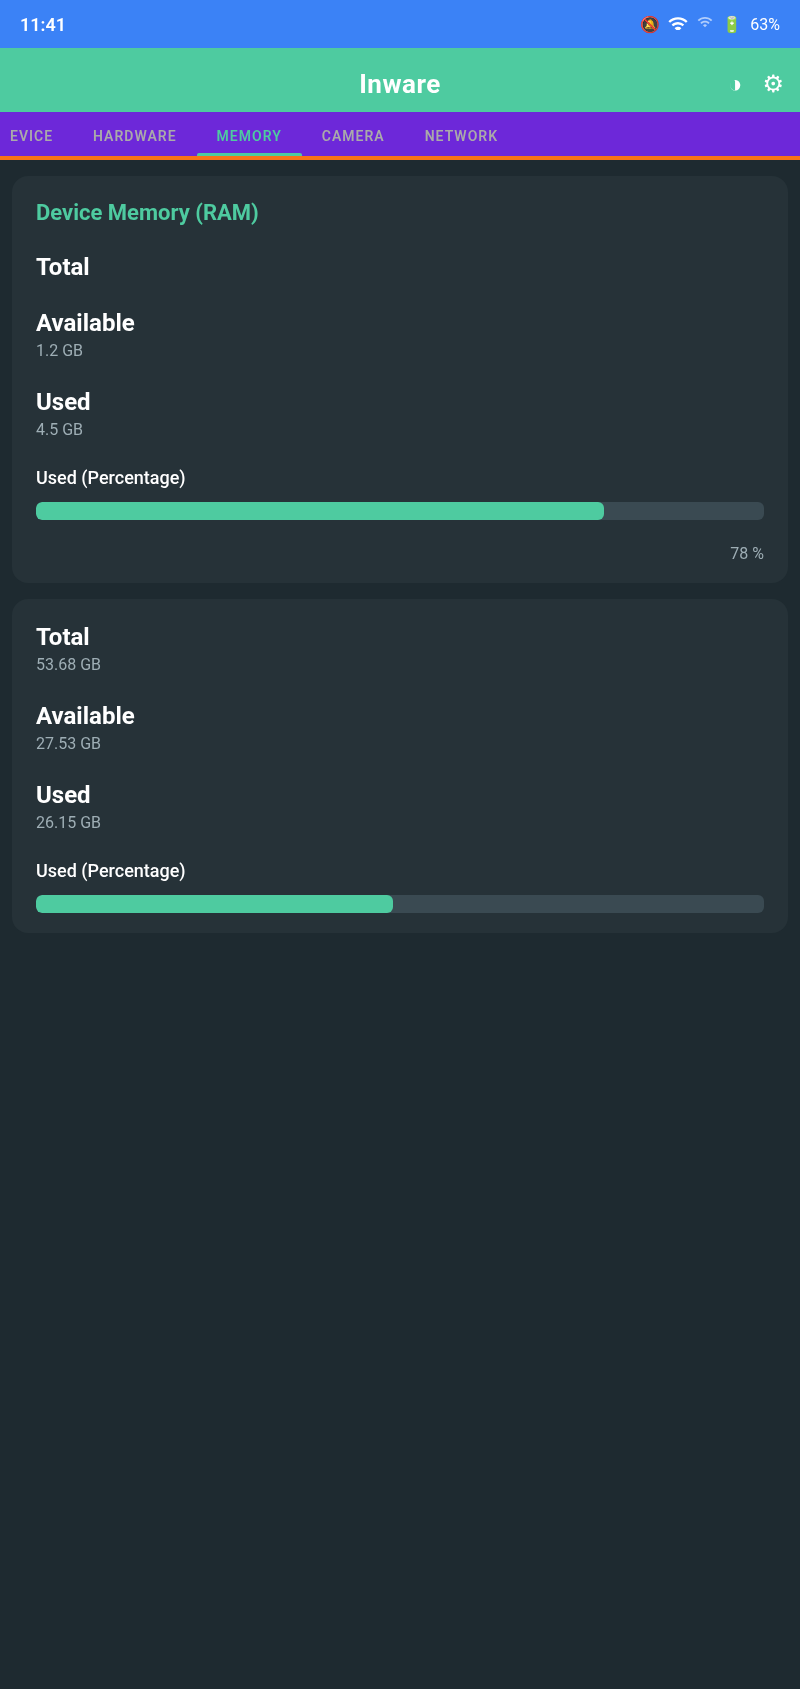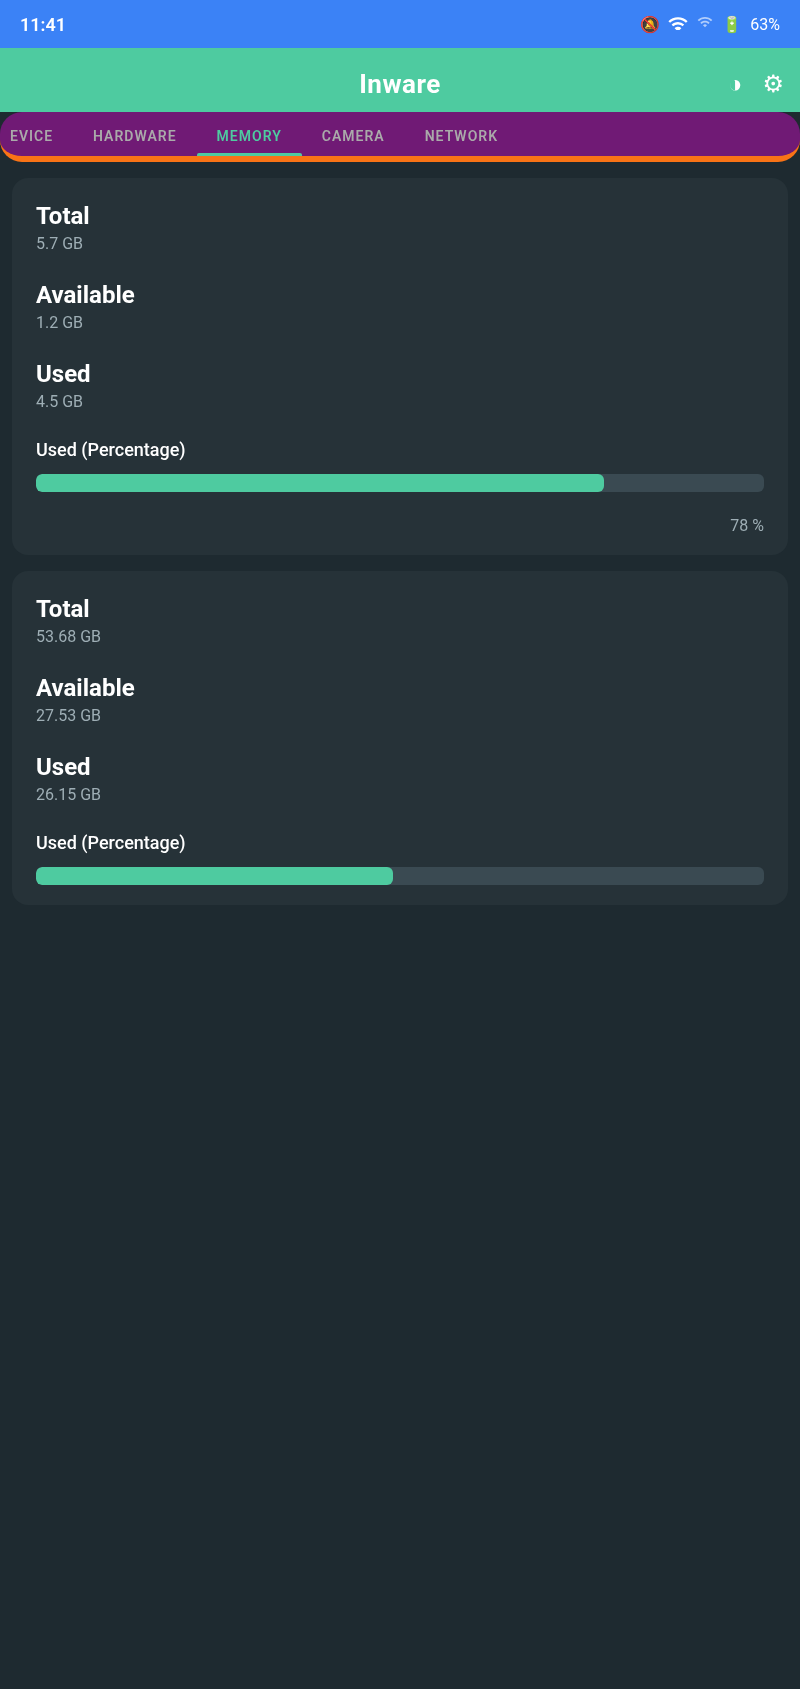--- a/index.html
+++ b/index.html
@@ -62,25 +62,24 @@
       align-items: center;
     }
     .header-icon {
       color: white;
       font-size: 24px;
       cursor: pointer;
     }
 
     
     .tab-bar {
-      background: #701a75;
+      background: #6d28d9;
       display: flex;
       overflow-x: auto;
-      border-bottom: 6px solid #f97316;
-      border-radius: 22px;
+      border-bottom: 4px solid #f97316;
     }
     .tab-bar::-webkit-scrollbar { display: none; }
     .tab-item {
       flex-shrink: 0;
       padding: 16px 20px 12px;
       color: #aaa;
       font-size: 14px;
       font-weight: 600;
       letter-spacing: 1px;
       cursor: pointer;
@@ -201,24 +200,24 @@
   <div class="tab-item" style="padding-left:10px;">EVICE</div>
   <div class="tab-item">HARDWARE</div>
   <div class="tab-item active">MEMORY</div>
   <div class="tab-item">CAMERA</div>
   <div class="tab-item">NETWORK</div>
 </div>
 
 <div class="main-content">
 
   <div class="card">
+    <div class="card-title">Device Memory (RAM)</div>
 
     <div class="stat-row">
       <div class="stat-label">Total</div>
-      <div class="stat-value">5.7 GB</div>
     </div>
 
     <div class="stat-row">
       <div class="stat-label">Available</div>
       <div class="stat-value">1.2 GB</div>
     </div>
 
     <div class="stat-row">
       <div class="stat-label">Used</div>
       <div class="stat-value">4.5 GB</div>

